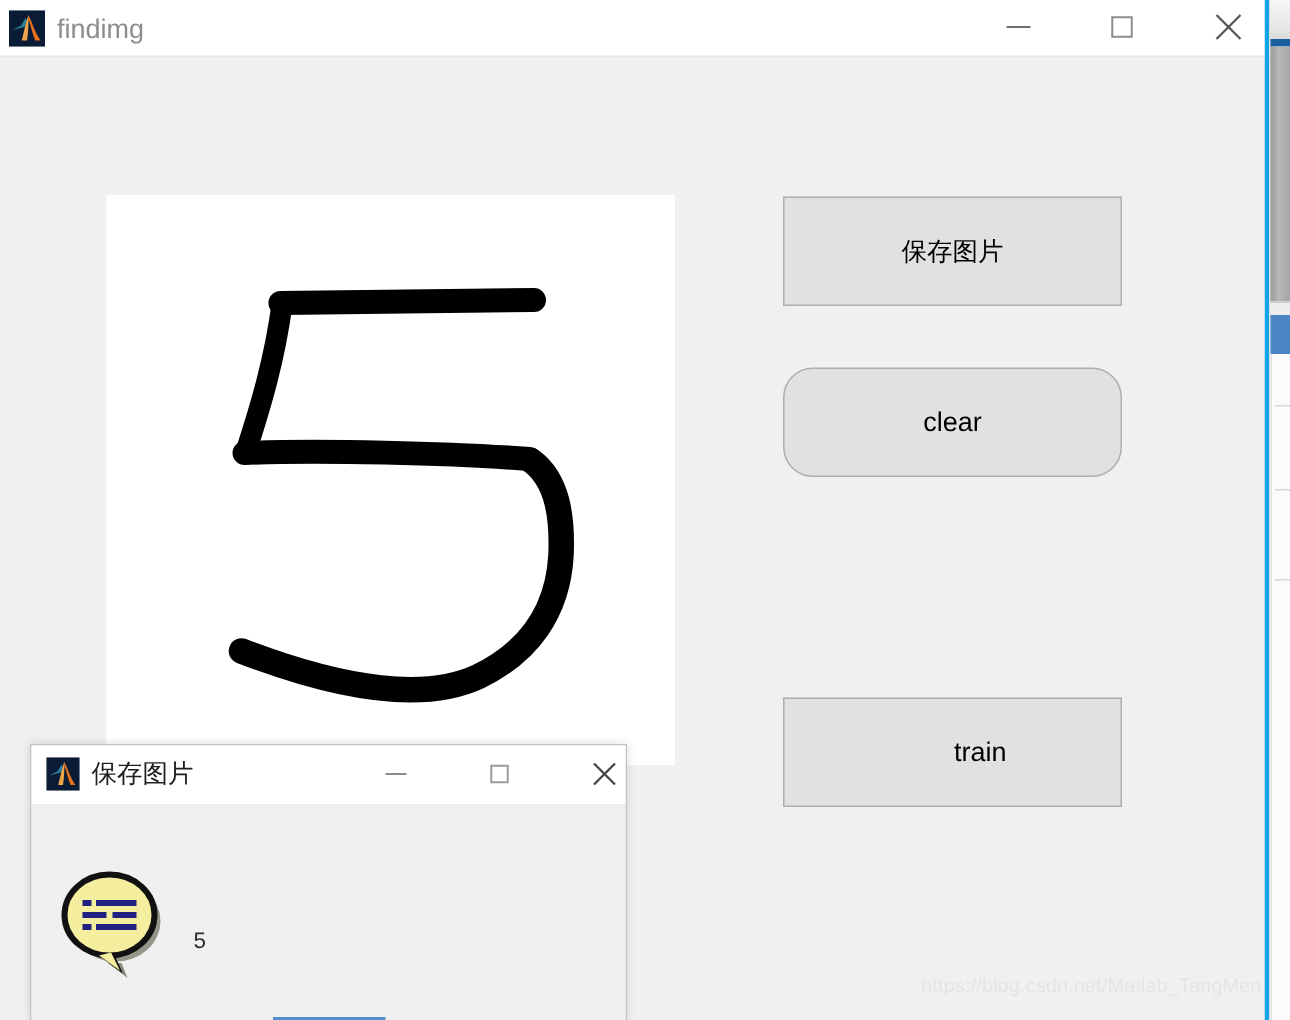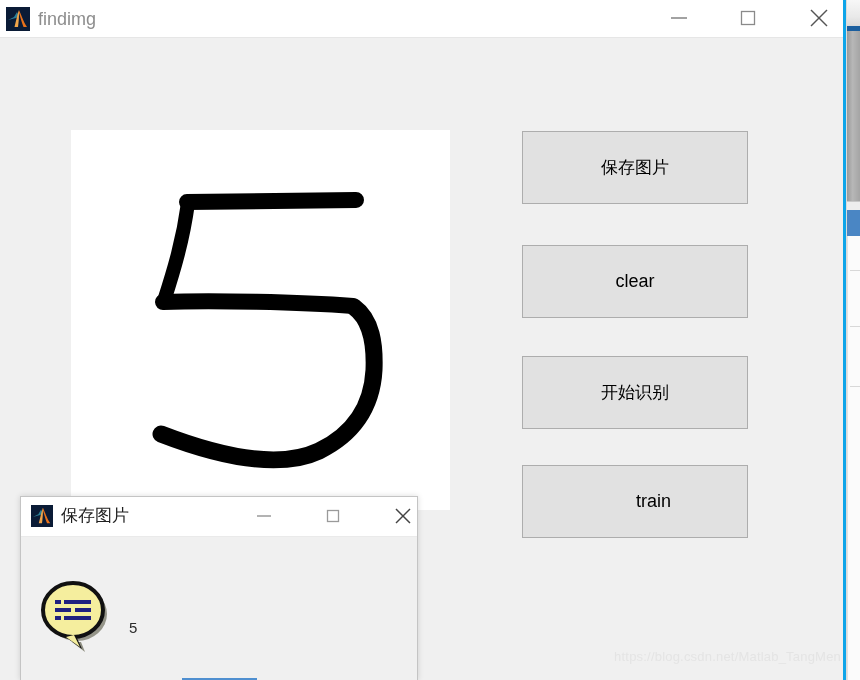--- a/index.html
+++ b/index.html
@@ -170,21 +170,21 @@
     border: 1px solid #adadad;
     box-sizing: border-box;
     display: flex;
     align-items: center;
     justify-content: center;
     font-size: 17px;
     color: #000000;
     cursor: default;
   }
   .btn.b1 { top: 93px;  }
-  .btn.b2 { top: 207px; }
+  .btn.b2 { top: 207px; border-radius: 20px; }
   .btn.b3 { top: 318px; }
   .btn.b4 { top: 427px; padding-left: 37px; }
   .btn.latin { font-size: 18px; }
 
   
   .watermark {
     position: absolute;
     right: 2px;
     bottom: 16px;
     font-size: 13px;
@@ -346,23 +346,20 @@
             <path d="M283 177 C301 190 304 215 303 240 C301 278 281 305 248 321 C214 337 160 331 90 304" stroke-width="17"></path>
           </g>
         </svg>
       </div>
 
       <div class="btn b1">
         <span>保存图片</span>
       </div>
       <div class="btn b2 latin">
         <span>clear</span>
-      </div>
-      <div class="btn b3">
-        <span>开始识别</span>
       </div>
       <div class="btn b4 latin">
         <span>train</span>
       </div>
 
       <div class="watermark">https://blog.csdn.net/Matlab_TangMen</div>
     </div>
   </div>
 
   <div class="dialog">

